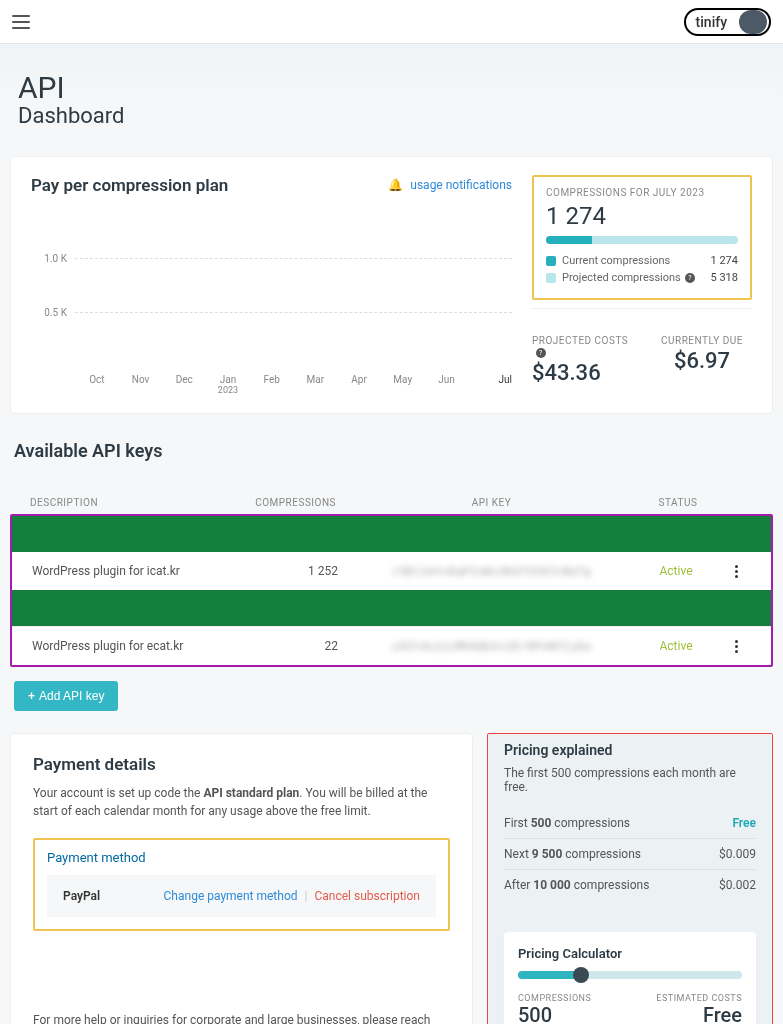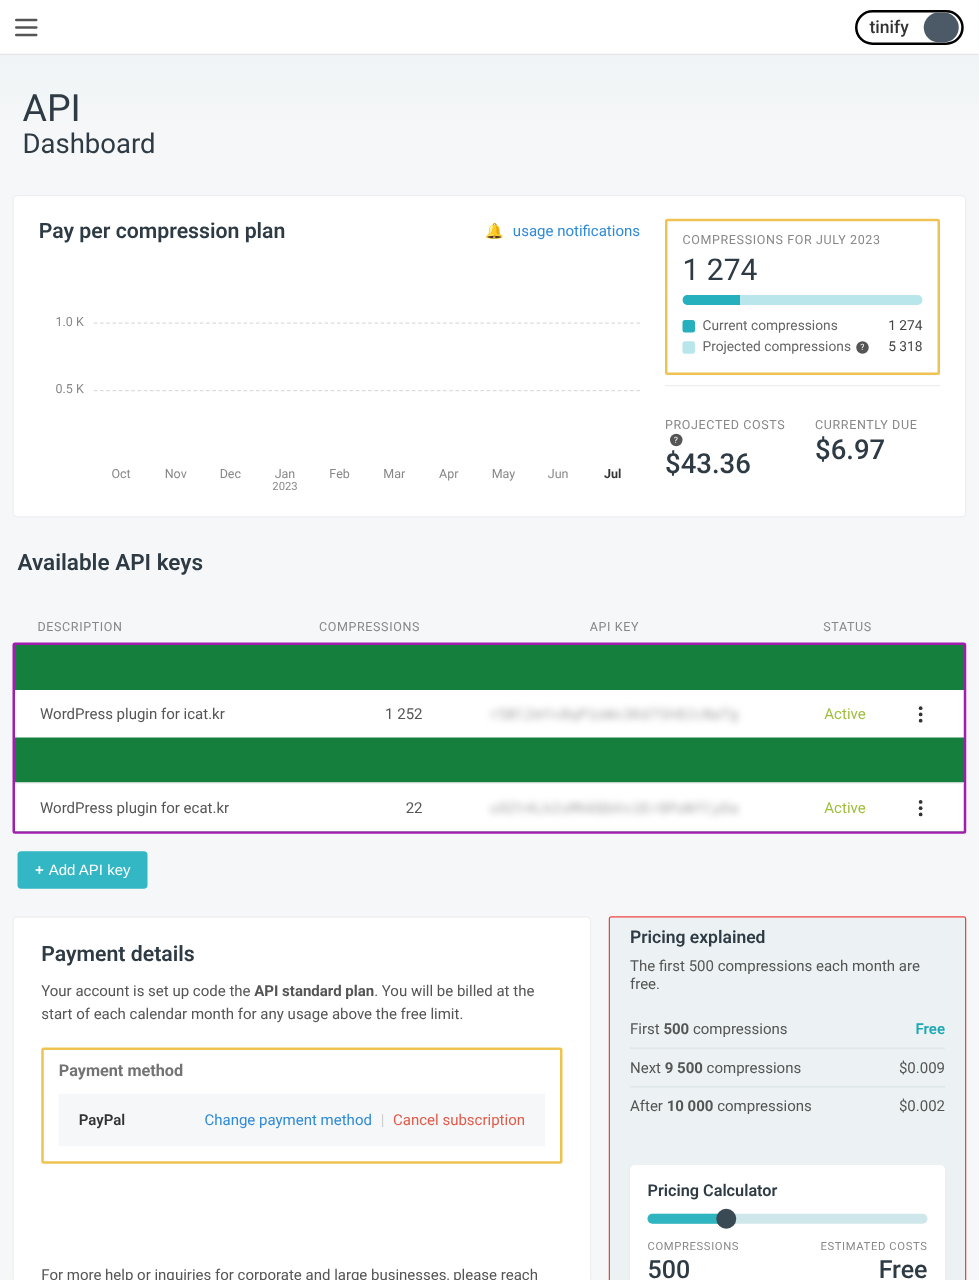--- a/index.html
+++ b/index.html
@@ -84,21 +84,21 @@
   .progress .fill { height:100%; background:#26b0bd; width:24%;}
   .legend-row { display:flex; align-items:center; font-size:11px; color:#666; margin-top:4px;}
   .legend-row .sq { width:10px; height:10px; border-radius:2px; margin-right:6px;}
   .legend-row .val { margin-left:auto; color:#444;}
   .info-dot { display:inline-block; width:10px;height:10px;border-radius:50%; background:#555; color:#fff; font-size:7px; line-height:10px; text-align:center; margin-left:4px;}
 
   .costs-row { display:flex; margin-top:26px; gap:20px; }
   .costs-row .col { flex:1; }
   .costs-row .lbl { font-size:10px; letter-spacing:.5px; color:#888; text-transform:uppercase; }
   .costs-row .amt { font-size:22px; font-weight:500; color:#2e3b44; margin-top:2px; }
-  .costs-row .col.right { text-align:left; }
+  .costs-row .col.right { text-align:center; }
   .hr { border:none; border-top:1px solid #eee; margin: 8px 0 0 0;}
 
   
   .section-title { font-size:18px; font-weight:600; color:#2e3b44; margin: 26px 4px 14px 4px;}
   .keys-header, .key-row {
     display:grid;
     grid-template-columns: 220px 100px 1fr 90px 30px;
     align-items:center;
     padding: 12px 20px;
     font-size:12px;
@@ -123,21 +123,21 @@
   }
   .add-btn .plus { margin-right:4px; font-weight:bold;}
 
   
   .lower { display:flex; gap:14px; margin-top:22px; align-items:flex-start;}
   .lower-left { flex:1; background:#fff; border:1px solid #eee; border-radius:4px; padding:20px 22px;}
   .lower-right { width:286px; border:1px solid #ef4444; border-radius:2px; background:#ecf2f3; padding:8px 16px 18px 16px;}
   .lower-left h3 { font-size:17px; font-weight:600; color:#2e3b44; margin-bottom:10px;}
   .lower-left p { font-size:12px; color:#555; line-height:1.5;}
   .pm-box { border:2px solid #efc351; border-radius:2px; margin-top:18px; padding:10px 12px 12px 12px;}
-  .pm-box .pm-title { font-size:13px; font-weight:700; color:#737373; margin-bottom:10px;}
+  .pm-box .pm-title { font-size:13px; font-weight:400; color:#0369a1; margin-bottom:10px;}
   .pm-inner { background:#f5f7f8; padding:14px 16px; display:flex; align-items:center; font-size:12px;}
   .pm-inner .method { font-weight:600; }
   .pm-inner .links { margin-left:auto; font-size:12px;}
   .pm-inner .links a { text-decoration:none;}
   .chg { color:#2f8ad8; }
   .sep { color:#ccc; margin:0 4px;}
   .cancel { color:#e25b4a;}
   .help-note { font-size:12px; color:#555; margin-top:80px;}
   .help-note a { color:#2f8ad8; text-decoration:none;}
 
@@ -236,21 +236,21 @@
         <div class="x-labels" id="x-labels">
             <div>Oct</div>
             <div>Nov</div>
             <div>Dec</div>
             <div>Jan<span class="x-sub">2023</span></div>
             <div>Feb</div>
             <div>Mar</div>
             <div>Apr</div>
             <div>May</div>
             <div>Jun</div>
-            <div style="font-weight: 700; color: rgb(51, 51, 51);">Jul</div>
+            <div style="font-weight: 400; color: rgb(51, 51, 51); text-align: right;">Jul</div>
           </div>
       </div>
     </div>
     <div class="panel-right">
       <div class="comp-box">
         <div class="caption">COMPRESSIONS FOR JULY 2023</div>
         <div class="big">1 274</div>
         <div class="progress">
           <div class="fill" id="comp-fill" style="width: 24%;"></div>
         </div>

